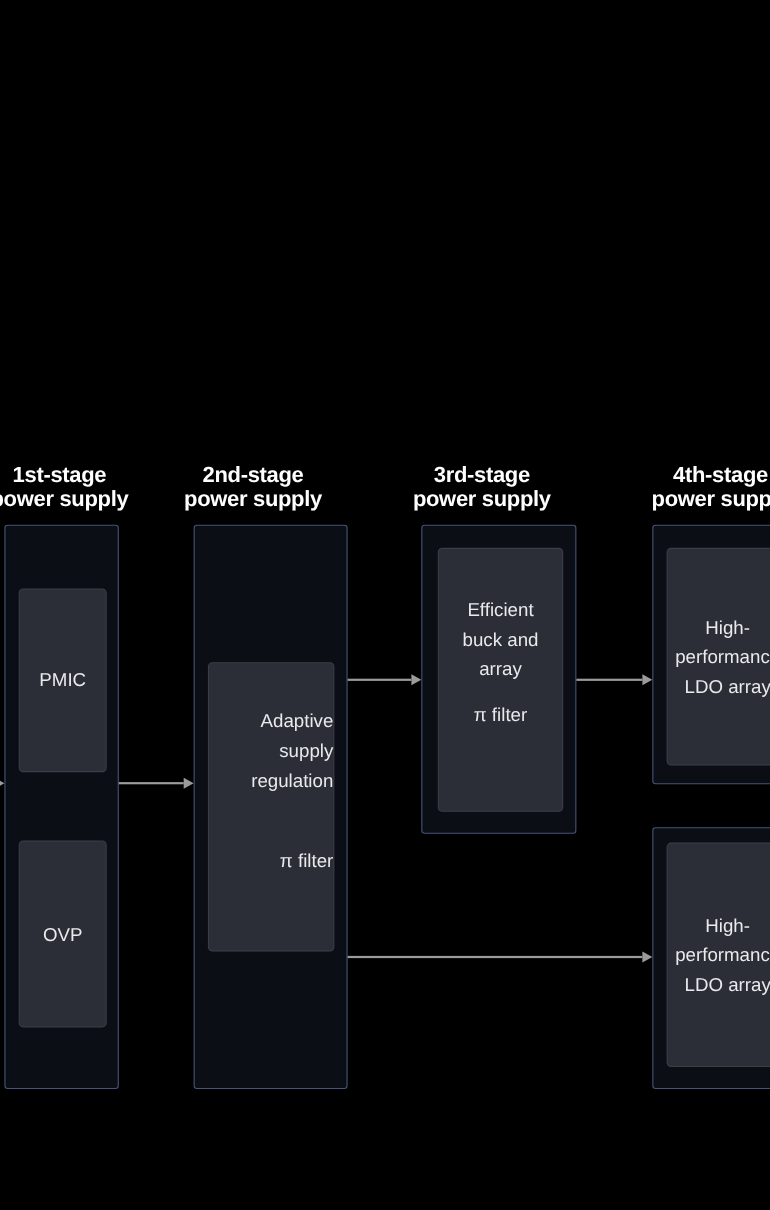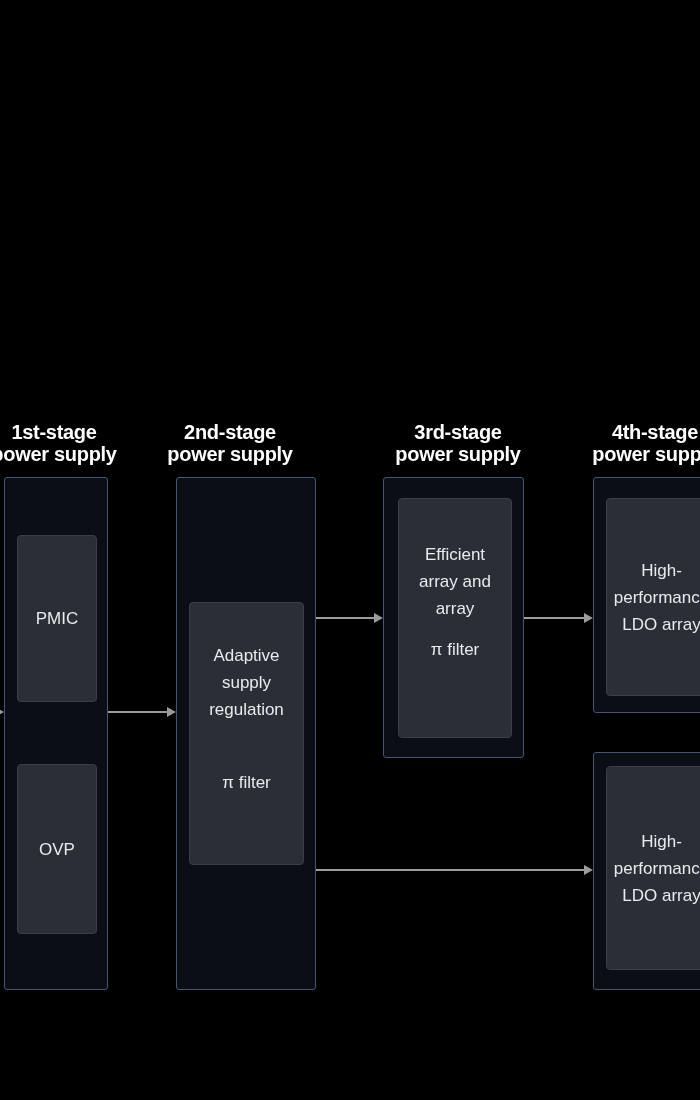--- a/index.html
+++ b/index.html
@@ -72,28 +72,28 @@
   #box-stage4a{ left: 593px; top: 477px; width: 135px; height: 236px; }
   #box-stage4b{ left: 593px; top: 752px; width: 135px; height: 238px; }
   
   #mod-pmic      { left: 12px; top: 57px;  width: 80px;  height: 167px; }
   #mod-ovp       { left: 12px; top: 286px; width: 80px;  height: 170px; }
   #mod-adaptive  { left: 12px; top: 124px; width: 115px; height: 263px; }
   #mod-boostbuck { left: 14px; top: 20px;  width: 114px; height: 240px; }
   #mod-ldo1      { left: 12px; top: 20px;  width: 111px; height: 198px; }
   #mod-ldo2      { left: 12px; top: 13px;  width: 111px; height: 204px; }
   
-  #txt-adaptive  { top: 39px; }
+  #txt-adaptive  { top: 39px; text-align: right; }
   #txt-adaptive .sub  { margin-top: 46px; }
   #txt-boostbuck { top: 42px; }
   #txt-boostbuck .sub { margin-top: 14px; }
   
   #title-stage1 { left: 54px; }
   #title-stage2 { left: 230px; }
-  #title-stage3 { left: 458px; }
+  #title-stage3 { left: 438px; }
   #title-stage4 { left: 655px; }
   
   #arrow-in-head      { left: -5px;  top: 707px; }
   #arrow-1-2-line     { left: 108px; top: 711px; width: 59px; }
   #arrow-1-2-head     { left: 167px; top: 707px; }
   #arrow-2-3-line     { left: 316px; top: 617px; width: 58px; }
   #arrow-2-3-head     { left: 374px; top: 613px; }
   #arrow-3-4-line     { left: 524px; top: 617px; width: 60px; }
   #arrow-3-4-head     { left: 584px; top: 613px; }
   #arrow-2-4b-line    { left: 316px; top: 869px; width: 268px; }
@@ -138,21 +138,21 @@
         <div>regulation</div>
         <div class="sub">π filter</div>
       </div>
     </div>
   </div>
 
   <div class="outer" id="box-stage3">
     <div class="inner" id="mod-boostbuck">
       <div class="textblock" id="txt-boostbuck">
         <div>Efficient</div>
-        <div>array and</div>
+        <div>buck and</div>
         <div>array</div>
         <div class="sub">π filter</div>
       </div>
     </div>
   </div>
 
   <div class="outer" id="box-stage4a">
     <div class="inner center-flex" id="mod-ldo1">
       <div>High-</div>
       <div>performance</div>

